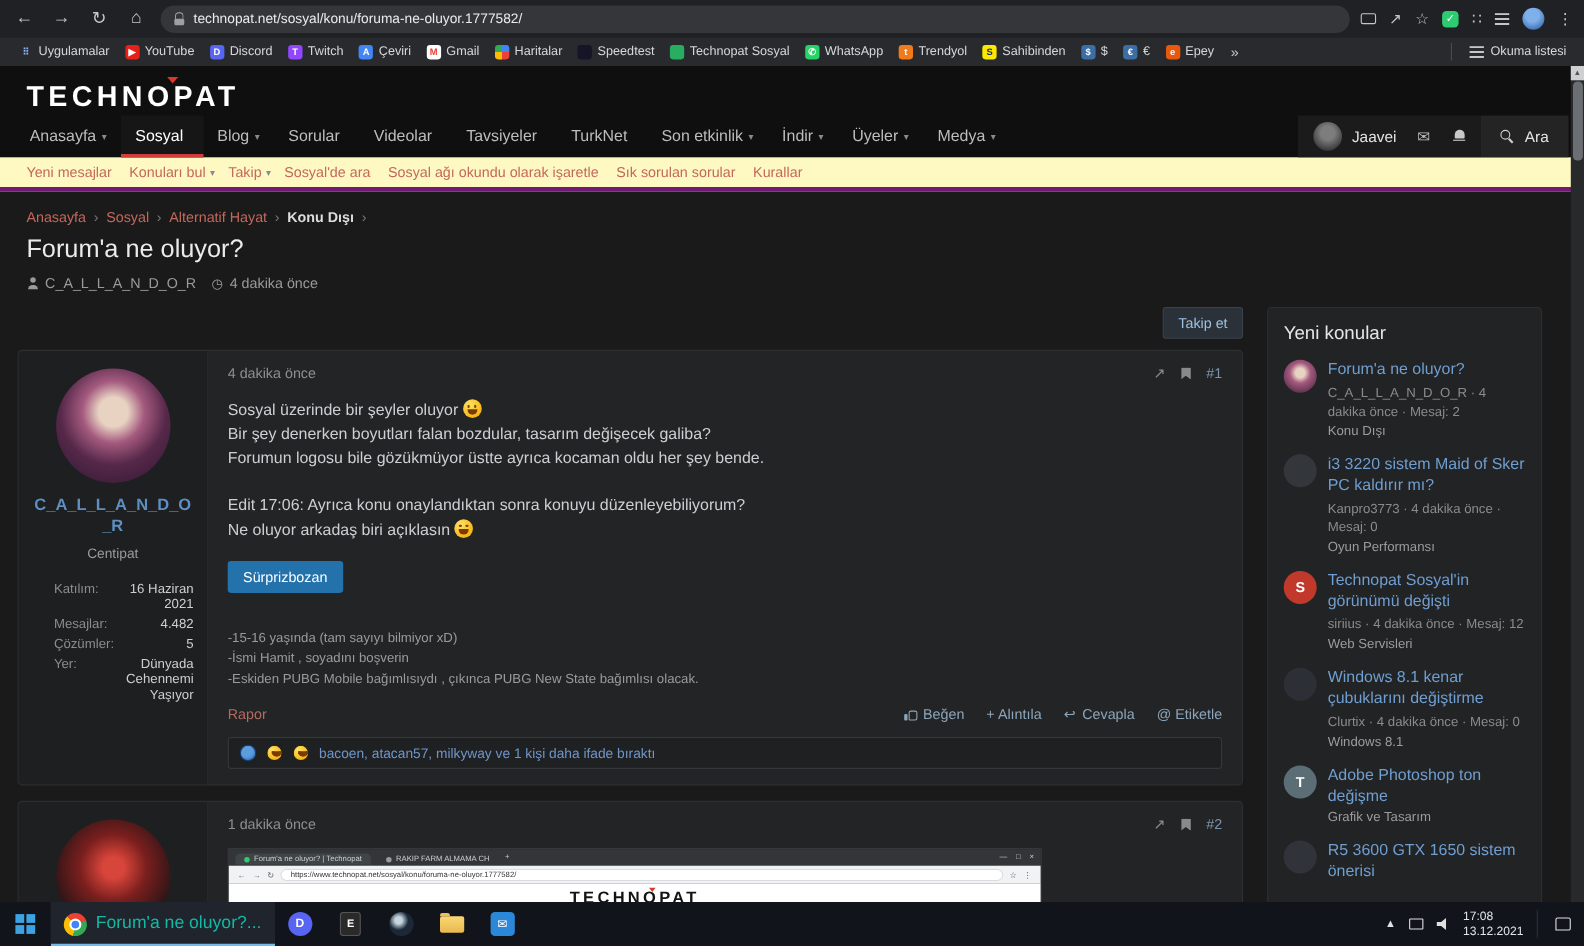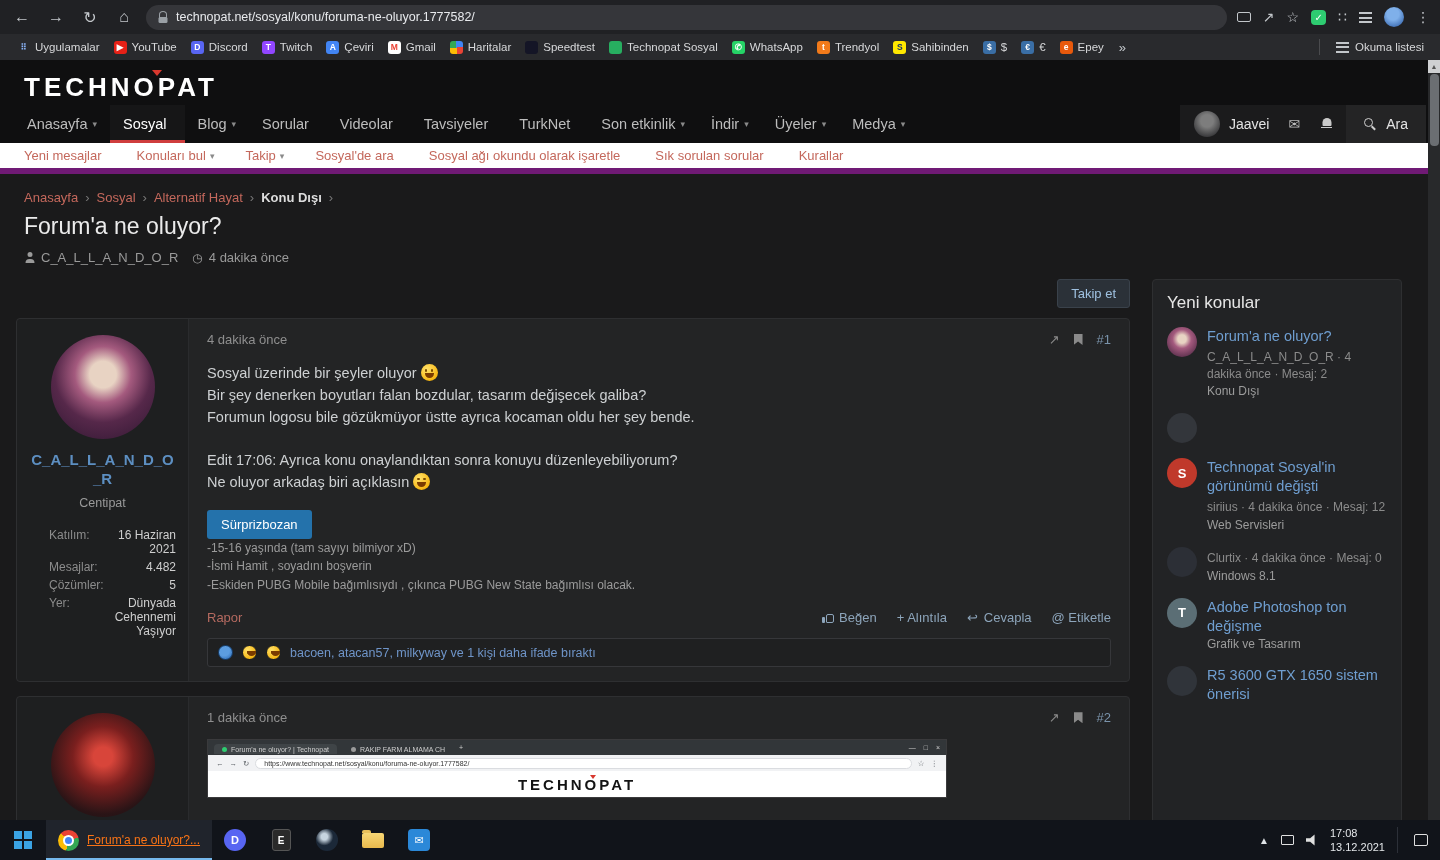--- a/index.html
+++ b/index.html
@@ -46,21 +46,21 @@
   .hdr-avatar { width:26px; height:26px; border-radius:50%; background:radial-gradient(circle at 50% 38%, #7d7d7d 0 30%, #3c3c3e 75%); }
   .user-chip-name { color:#e3e3e3; font-size:14px; }
   .hdr-icon { color:#bdbdbd; font-size:14px; margin-left:10px; }
   .bell-icon { width:11px; height:12px; position:relative; display:inline-block; margin-left:12px; }
   .bell-icon::before { content:''; position:absolute; top:0; left:50%; transform:translateX(-50%); width:9px; height:8px; background:#c9c9c9; border-radius:5px 5px 1px 1px; }
   .bell-icon::after { content:''; position:absolute; top:8.5px; left:0; width:11px; height:1.6px; background:#c9c9c9; }
   .search-box { display:flex; align-items:center; gap:9px; background:#242425; padding:0 18px; color:#e3e3e3; font-size:14px; }
   .mag-icon { width:13px; height:13px; position:relative; display:inline-block; }
   .mag-icon::before { content:''; position:absolute; top:0; left:0; width:7px; height:7px; border:1.6px solid #cfcfcf; border-radius:50%; }
   .mag-icon::after { content:''; position:absolute; width:5px; height:1.7px; background:#cfcfcf; transform:rotate(45deg); right:1px; bottom:2px; }
-  .subnav { background:#ffffff; display:flex; align-items:center; gap:31px; padding:0 24px; height:31px; font-size:13px; border-bottom:6px solid #701a75; }
+  .subnav { background:#fef9c3; display:flex; align-items:center; gap:12px; padding:0 24px; height:31px; font-size:13px; border-bottom:4px solid #701a75; }
   .subnav-item { color:#c4685c; display:flex; align-items:center; gap:4px; cursor:pointer; }
 
   .breadcrumb { padding:16px 24px 0; font-size:13px; display:flex; align-items:center; gap:7px; }
   .crumb { color:#c4685c; }
   .crumb-sep { color:#777; }
   .crumb-current { color:#ddd; font-weight:bold; }
   .page-title { padding:8px 24px 0; font-size:23px; color:#ebebeb; }
   .thread-meta { padding:10px 24px 0; color:#9a9a9a; font-size:13px; display:flex; align-items:center; gap:6px; }
   .person-icon { width:11px; height:11px; position:relative; display:inline-block; }
   .person-icon::before { content:''; position:absolute; top:0; left:50%; transform:translateX(-50%); width:5px; height:5px; border-radius:50%; background:#9a9a9a; }
@@ -89,21 +89,21 @@
   .ribbon-icon { width:9px; height:11px; background:#8a8a8a; clip-path:polygon(0 0,100% 0,100% 100%,50% 68%,0 100%); display:inline-block; }
   .post-num { color:#7a93ab; }
   .post-content { margin-top:16px; font-size:14.5px; color:#cdd0d2; line-height:1.5; }
   .pline { min-height:1.5em; }
   .emoji { display:none; width:17px; height:17px; border-radius:50%; background:radial-gradient(circle at 35% 30%, #ffe169, #f6b40e 75%); vertical-align:-3px; margin-left:4px; position:relative; }
   .emoji.show { display:inline-block; }
   .emoji::before { content:''; position:absolute; left:4px; top:5px; width:2.5px; height:2.5px; background:#7a4b00; border-radius:50%; box-shadow:6px 0 0 #7a4b00; }
   .emoji::after { content:''; position:absolute; left:4px; bottom:3px; width:9px; height:5px; border-radius:0 0 9px 9px; background:#7a3b00; }
   .emoji.mini { width:15px; height:15px; margin-left:0; }
   .spoiler-btn { align-self:flex-start; margin-top:16px; background:#2472ab; color:#fff; font-size:13px; padding:7px 14px; border-radius:3px; border:none; font-family:inherit; cursor:pointer; }
-  .signature { font-size:12px; color:#9b9b9b; line-height:1.55; }
+  .signature { margin-top:32px; font-size:12px; color:#9b9b9b; line-height:1.55; }
   .post-actions { display:flex; align-items:flex-end; margin-top:16px; font-size:13px; }
   .report-link { color:#b56a60; cursor:pointer; }
   .action-links { margin-left:auto; display:flex; gap:20px; color:#8da5bb; }
   .action { display:flex; align-items:center; gap:6px; cursor:pointer; }
   .thumb-icon { width:11px; height:10px; position:relative; display:inline-block; }
   .thumb-icon::before { content:''; position:absolute; left:0; bottom:0; width:3px; height:6px; background:currentColor; border-radius:1px; }
   .thumb-icon::after { content:''; position:absolute; left:4px; bottom:0; width:6px; height:7px; border:1.4px solid currentColor; border-radius:2px 2px 2px 1px; }
   .reaction-strip { margin-top:13px; border:1px solid #36373a; background:#1f2021; border-radius:3px; padding:6px 10px; display:flex; align-items:center; gap:9px; font-size:12.5px; color:#6f95c9; }
   .r-like { width:15px; height:15px; border-radius:50%; background:radial-gradient(circle at 40% 35%, #5c9de0 0 45%, #2f6db8 90%); border:1px solid #17406e; flex-shrink:0; }
   .r-overlap { margin-left:-6px; border:1px solid #1f2021; }
@@ -139,21 +139,21 @@
   .scroll-thumb { position:absolute; top:14px; left:1.5px; width:9px; height:72px; background:#6b6e72; border-radius:4px; }
 
   
   .taskbar { height:40px; background:#11141a; display:flex; align-items:stretch; flex-shrink:0; }
   .tb-btn { width:46px; display:flex; align-items:center; justify-content:center; cursor:pointer; }
   .win-flag { display:grid; grid-template-columns:8px 8px; grid-template-rows:8px 8px; gap:1.6px; }
   .win-flag div { background:#3ba3e3; }
   .tb-app { display:flex; align-items:center; gap:8px; padding:0 12px; background:#20242c; box-shadow:inset 0 -2px 0 #76b9ed; cursor:pointer; }
   .chrome-ico { width:21px; height:21px; border-radius:50%; background:conic-gradient(from -45deg, #ea4335 0 33%, #34a853 0 66%, #fbbc05 0); position:relative; flex-shrink:0; }
   .chrome-ico::after { content:''; position:absolute; inset:5px; background:#4285f4; border:2px solid #fff; border-radius:50%; }
-  .tb-app-label { color:#f97316; font-size:12px; white-space:nowrap;text-decoration:underline; }
+  .tb-app-label { color:#14b8a6; font-size:16px; white-space:nowrap; }
   .ico-discord { width:22px; height:22px; border-radius:50%; background:#5865f2; color:#fff; font-size:11px; font-weight:bold; display:flex; align-items:center; justify-content:center; }
   .ico-epic { width:19px; height:22px; border-radius:3px; background:#2a2a2a; border:1px solid #555; color:#fff; font-size:10px; font-weight:bold; display:flex; align-items:center; justify-content:center; }
   .ico-steam { width:22px; height:22px; border-radius:50%; background:radial-gradient(circle at 38% 35%, #c7d5e0 0 16%, #1b2838 45%); }
   .ico-folder { width:22px; height:15px; background:linear-gradient(#f8d775, #e9b94d); border-radius:2px; position:relative; }
   .ico-folder::before { content:''; position:absolute; top:-3px; left:0; width:9px; height:3px; background:#e9c05a; border-radius:2px 2px 0 0; }
   .ico-mail { width:22px; height:22px; border-radius:4px; background:#2b88d8; color:#fff; font-size:11px; display:flex; align-items:center; justify-content:center; }
   .tb-tray { margin-left:auto; display:flex; align-items:center; gap:12px; padding-right:8px; color:#e3e6e9; }
   .tray-caret { font-size:10px; color:#dfe3e6; }
   .net-icon { width:13px; height:10px; border:1.3px solid #e0e0e0; border-radius:1px; }
   .vol-icon { width:12px; height:12px; background:#e0e0e0; clip-path:polygon(0 35%, 35% 35%, 72% 5%, 72% 95%, 35% 65%, 0 65%); }
@@ -593,34 +593,40 @@
                 <span class="side-avatar" style="background: radial-gradient(circle at 50% 40%, rgb(232, 211, 195) 0px, rgb(232, 211, 195) 18%, rgb(164, 90, 126) 40%, rgb(58, 28, 54) 100%);"></span>
                 <span class="side-text">
                   <div class="side-link">Forum'a ne oluyor?</div>
                   <div class="side-meta">C_A_L_L_A_N_D_O_R · 4 dakika önce · Mesaj: 2</div>
                   <div class="side-cat">Konu Dışı</div>
                 </span>
               </div>
 
               <div class="side-item">
                 <span class="side-avatar" style="background: rgb(51, 54, 59);"></span>
+                <span class="side-text">
+                  <div class="side-link">i3 3220 sistem Maid of Sker PC kaldırır mı?</div>
+                  <div class="side-meta">Kanpro3773 · 4 dakika önce · Mesaj: 0</div>
+                  <div class="side-cat">Oyun Performansı</div>
+                </span>
               </div>
 
               <div class="side-item">
                 <span class="side-avatar" style="background: rgb(192, 57, 43);">S</span>
                 <span class="side-text">
                   <div class="side-link">Technopat Sosyal'in görünümü değişti</div>
                   <div class="side-meta">siriius · 4 dakika önce · Mesaj: 12</div>
                   <div class="side-cat">Web Servisleri</div>
                 </span>
               </div>
 
               <div class="side-item">
                 <span class="side-avatar" style="background: rgb(44, 47, 54);"></span>
                 <span class="side-text">
+                  <div class="side-link">Windows 8.1 kenar çubuklarını değiştirme</div>
                   <div class="side-meta">Clurtix · 4 dakika önce · Mesaj: 0</div>
                   <div class="side-cat">Windows 8.1</div>
                 </span>
               </div>
 
               <div class="side-item">
                 <span class="side-avatar" style="background: rgb(91, 110, 117);">T</span>
                 <span class="side-text">
                   <div class="side-link">Adobe Photoshop ton değişme</div>
                   <div class="side-cat">Grafik ve Tasarım</div>

